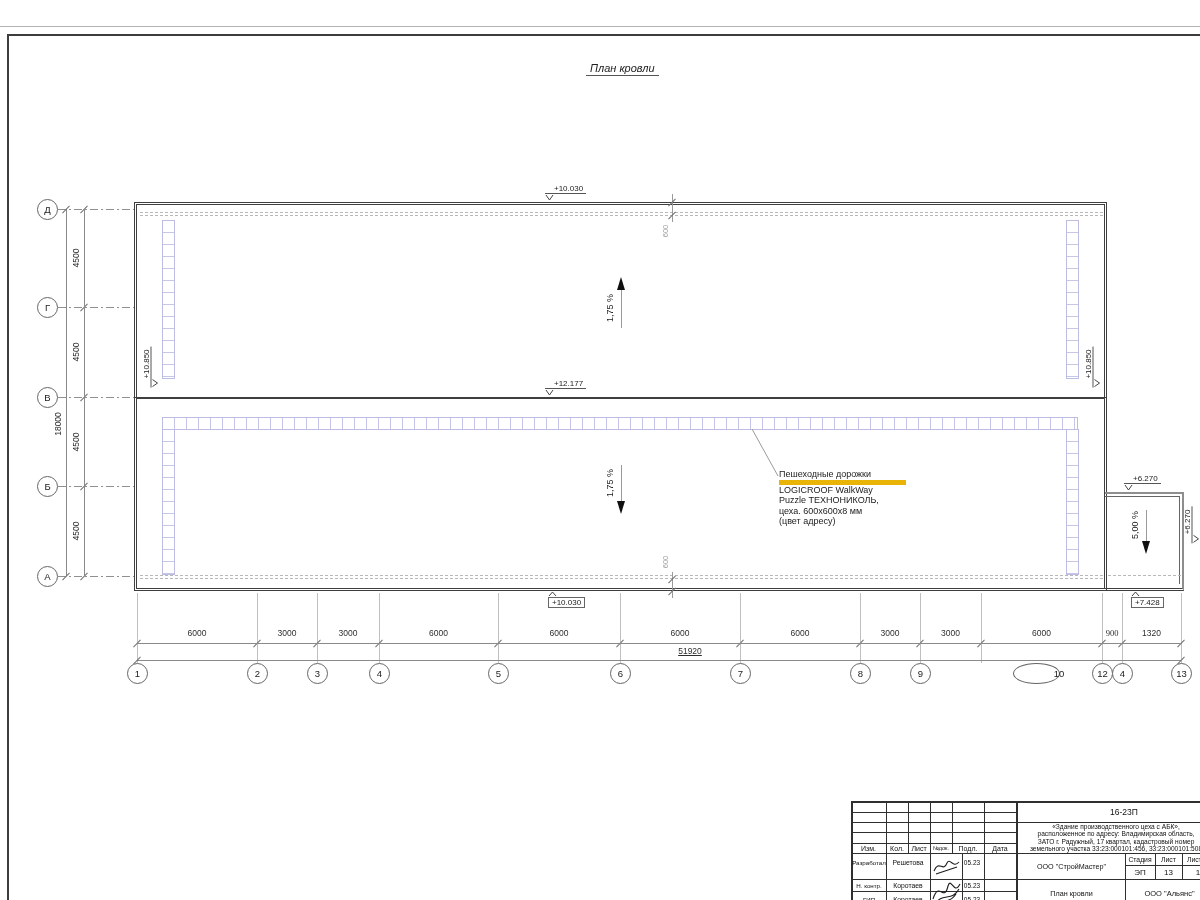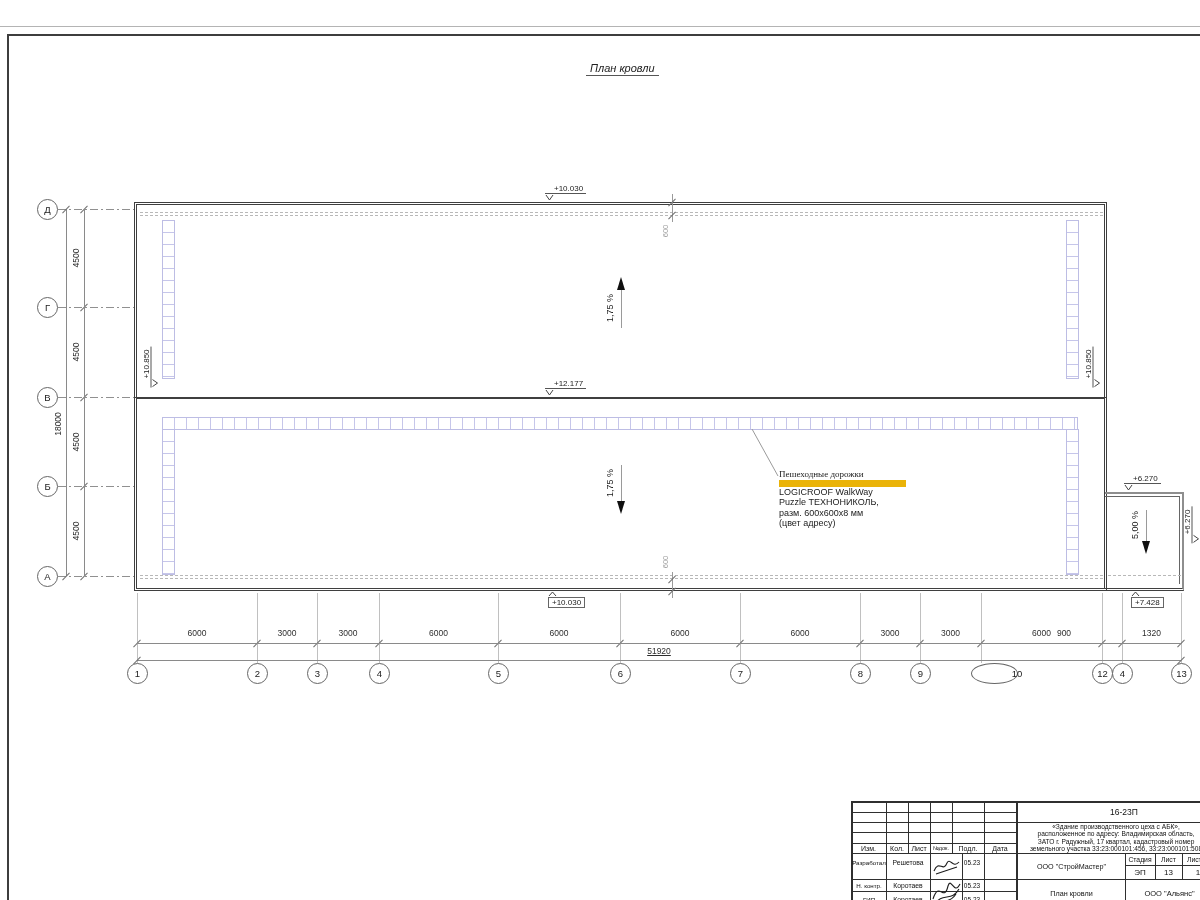--- a/index.html
+++ b/index.html
@@ -46,21 +46,21 @@
   .etxt-box{display:inline-block;border:1px solid #666;padding:0 3px;white-space:nowrap;background:#fff;}
   .earr{display:block;}
   .vt-elev{position:absolute;transform:translate(-50%,-50%) rotate(-90deg);}
   
   .slope-line{position:absolute;width:1px;background:#9a9a9a;}
   .arr-up{position:absolute;width:0;height:0;border-left:4px solid transparent;border-right:4px solid transparent;border-bottom:13px solid #101010;}
   .arr-down{position:absolute;width:0;height:0;border-left:4px solid transparent;border-right:4px solid transparent;border-top:13px solid #101010;}
   .slope-label{position:absolute;font-size:9px;color:#222;}
   
   .note{position:absolute;left:779px;top:445px;font-size:9px;line-height:10.5px;color:#222;}
-  .note .l1{border-bottom:7px solid #eab308;width:127px;font-family:Liberation Serif, serif;}
+  .note .l1{border-bottom:5px solid #eab308;width:127px;}
   
   .tb-line{position:absolute;background:#2f2f2f;}
   .tb-txt{position:absolute;display:flex;align-items:center;justify-content:center;
     text-align:center;color:#111;white-space:nowrap;overflow:visible;}
   svg{display:block;}
 </style>
 </head>
 <body>
 
 <div id="canvas">
@@ -90,21 +90,21 @@
   <div class="walk v" style="left:1066px;top:405px;height:146px;"></div>
 
   <svg class="abs" style="left:0;top:0;pointer-events:none;" width="1200" height="900">
     <polyline points="752,405 778,452" fill="none" stroke="#9a9a9a" stroke-width="1"></polyline>
   </svg>
 
   <div class="note">
     <div class="l1">Пешеходные дорожки</div>
     <div>LOGICROOF WalkWay</div>
     <div>Puzzle ТЕХНОНИКОЛЬ,</div>
-    <div>разм. 600x600x8 мм</div>
+    <div>цеха. 600x600x8 мм</div>
     <div>(цвет адресу)</div>
   </div>
 
   <div class="elev" style="left:545px;top:160px;">
     <span class="etxt">+10.030</span>
     <svg class="earr" width="9" height="7">
         <path d="M1 1 L4.5 6 L8 1" fill="none" stroke="#444" stroke-width="1"></path>
       </svg>
   </div>
   <div class="elev" style="left:545px;top:355px;">
@@ -202,47 +202,47 @@
       <div class="tick" style="left: 735px; top: 619px;"></div>
       <div class="axis-circle" style="left: 730px; top: 639px;">7</div>
       <div class="ext-v" style="left: 860px; top: 569px; height: 70px;"></div>
       <div class="tick" style="left: 855px; top: 619px;"></div>
       <div class="axis-circle" style="left: 850px; top: 639px;">8</div>
       <div class="ext-v" style="left: 920px; top: 569px; height: 70px;"></div>
       <div class="tick" style="left: 915px; top: 619px;"></div>
       <div class="axis-circle" style="left: 910px; top: 639px;">9</div>
       <div class="ext-v" style="left: 981px; top: 569px; height: 70px;"></div>
       <div class="tick" style="left: 976px; top: 619px;"></div>
-      <div class="axis-circle" style="left: 971px; top: 639px; padding-left: 45px;">10</div>
+      <div class="axis-circle" style="left: 1013px; top: 639px; padding-left: 45px;">10</div>
       <div class="ext-v" style="left: 1102px; top: 569px; height: 70px;"></div>
       <div class="tick" style="left: 1097px; top: 619px;"></div>
       <div class="axis-circle" style="left: 1092px; top: 639px;">12</div>
       <div class="ext-v" style="left: 1122px; top: 569px; height: 70px;"></div>
       <div class="tick" style="left: 1117px; top: 619px;"></div>
       <div class="axis-circle" style="left: 1112px; top: 639px;">4</div>
       <div class="ext-v" style="left: 1181px; top: 569px; height: 70px;"></div>
       <div class="tick" style="left: 1176px; top: 619px;"></div>
       <div class="axis-circle" style="left: 1171px; top: 639px;">13</div>
       <div class="dim-label" style="left: 172px; top: 604px; width: 50px;">6000</div>
       <div class="dim-label" style="left: 262px; top: 604px; width: 50px;">3000</div>
       <div class="dim-label" style="left: 323px; top: 604px; width: 50px;">3000</div>
       <div class="dim-label" style="left: 413.5px; top: 604px; width: 50px;">6000</div>
       <div class="dim-label" style="left: 534px; top: 604px; width: 50px;">6000</div>
       <div class="dim-label" style="left: 655px; top: 604px; width: 50px;">6000</div>
       <div class="dim-label" style="left: 775px; top: 604px; width: 50px;">6000</div>
       <div class="dim-label" style="left: 865px; top: 604px; width: 50px;">3000</div>
       <div class="dim-label" style="left: 925.5px; top: 604px; width: 50px;">3000</div>
       <div class="dim-label" style="left: 1016.5px; top: 604px; width: 50px;">6000</div>
-      <div class="dim-label" style="left: 1039px; top: 604px; width: 50px;">900</div>
+      <div class="dim-label" style="left: 1087px; top: 604px; width: 50px; font-family: Liberation Serif, serif;">900</div>
       <div class="dim-label" style="left: 1126.5px; top: 604px; width: 50px;">1320</div>
       <div class="hline" style="left: 137px; top: 619px; width: 1044px;"></div>
       <div class="hline" style="left: 137px; top: 636px; width: 1044px;"></div>
       <div class="tick" style="left: 132px; top: 636px;"></div>
       <div class="tick" style="left: 1176px; top: 636px;"></div>
-      <div class="dim-label" style="left: 619px; top: 622px; width: 80px; text-decoration: underline;">51920</div>
+      <div class="dim-label" style="left: 650px; top: 622px; width: 80px; text-decoration: underline;">51920</div>
       <div class="dashdot-h" style="left: 58px; top: 185px; width: 76px;"></div>
       <div class="tick" style="left: 79px; top: 185px;"></div>
       <div class="axis-circle" style="left: 37px; top: 175px;">Д</div>
       <div class="dashdot-h" style="left: 58px; top: 283px; width: 76px;"></div>
       <div class="tick" style="left: 79px; top: 283px;"></div>
       <div class="axis-circle" style="left: 37px; top: 273px;">Г</div>
       <div class="dashdot-h" style="left: 58px; top: 373px; width: 76px;"></div>
       <div class="tick" style="left: 79px; top: 373px;"></div>
       <div class="axis-circle" style="left: 37px; top: 363px;">В</div>
       <div class="dashdot-h" style="left: 58px; top: 462px; width: 76px;"></div>

